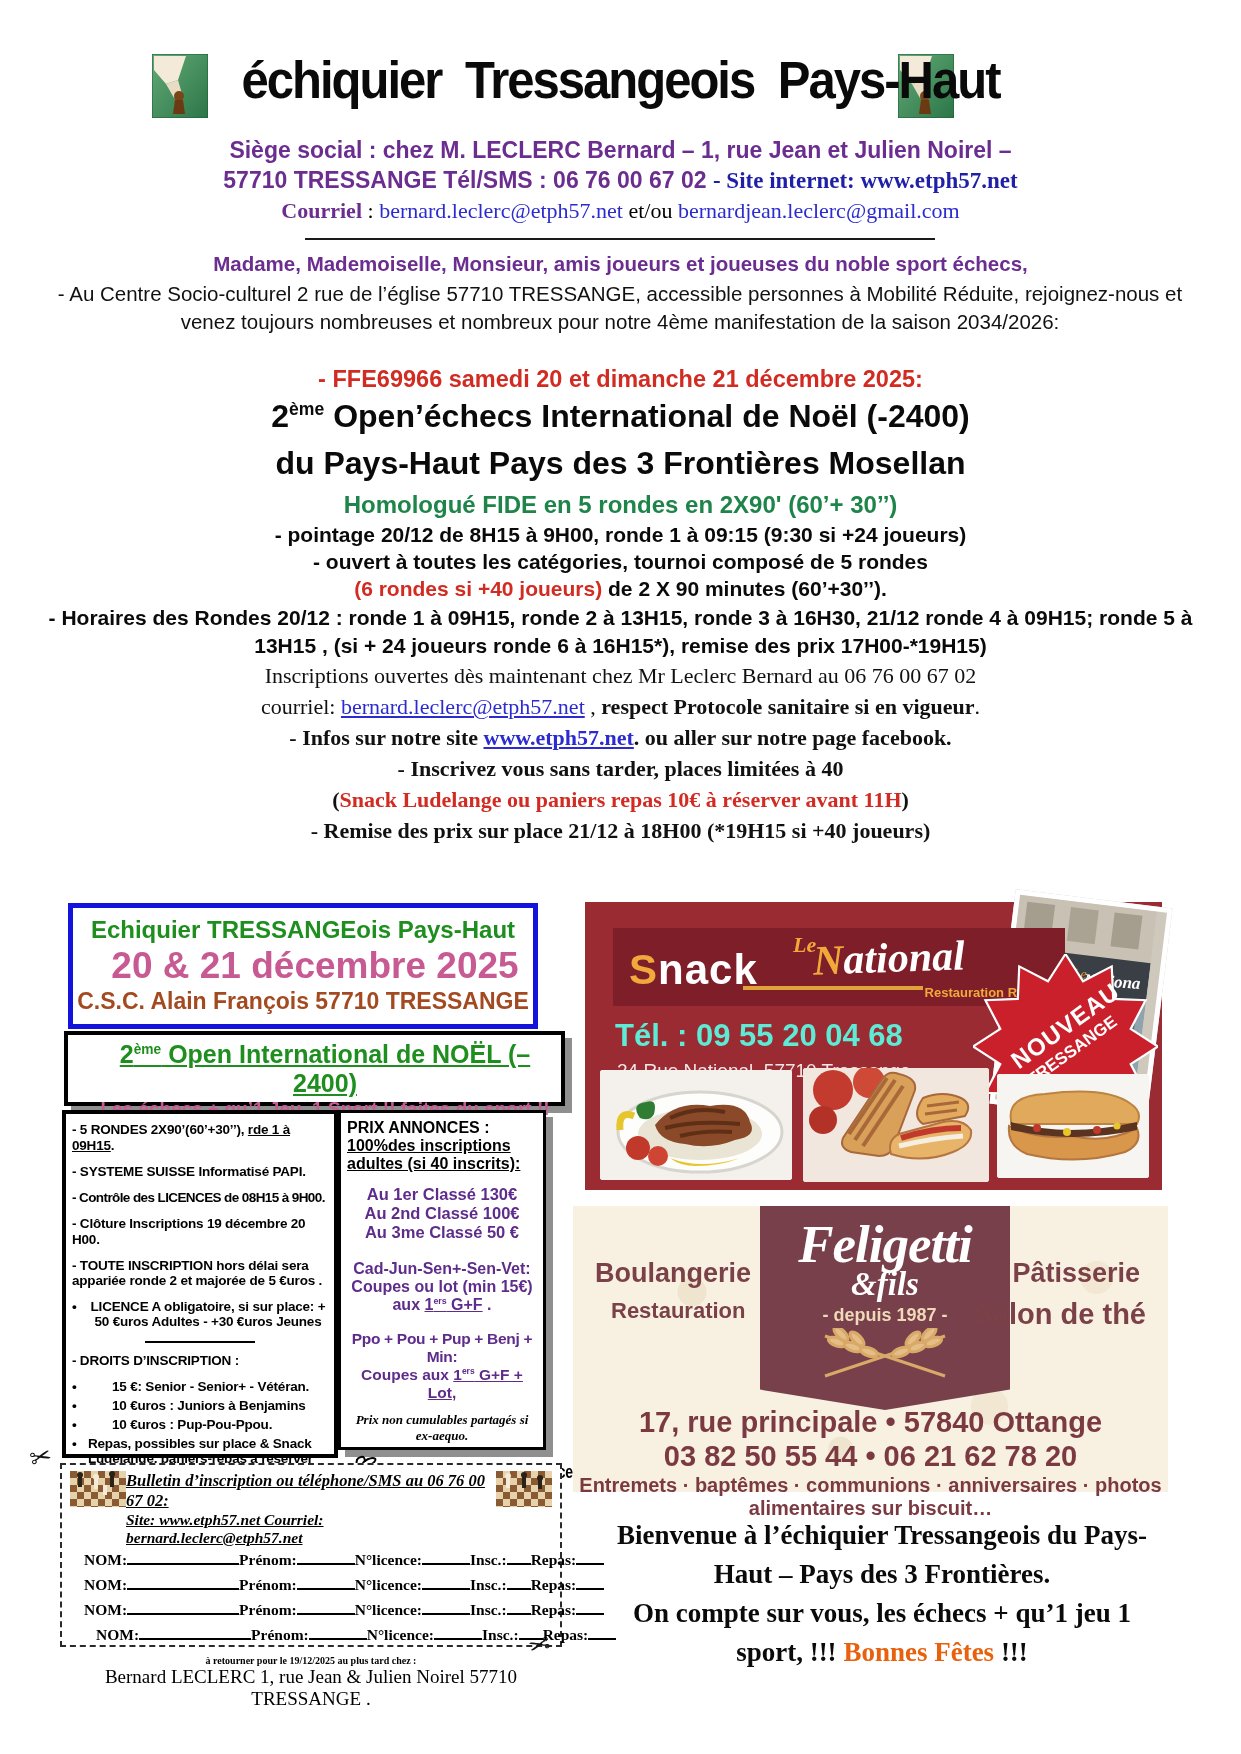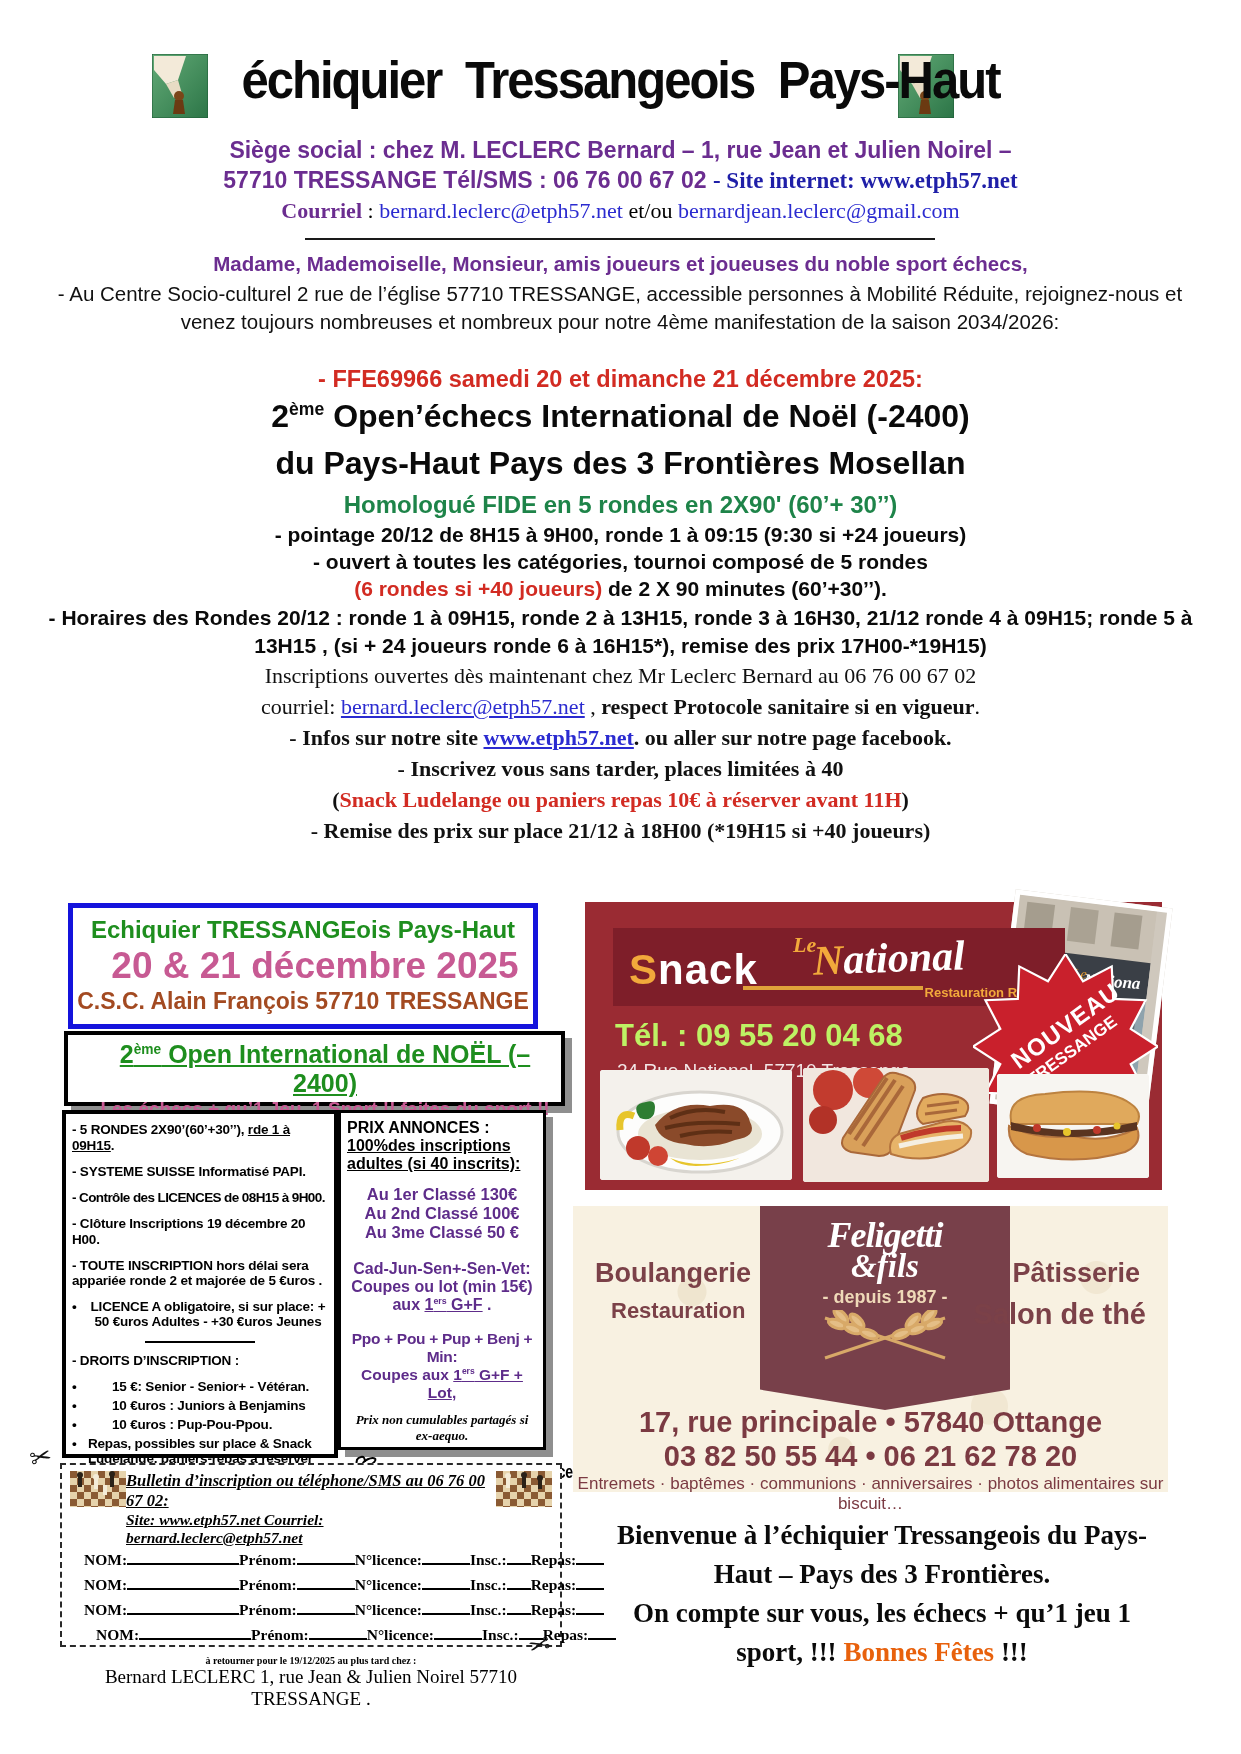--- a/index.html
+++ b/index.html
@@ -216,21 +216,21 @@
       <span class="abs" style="right:14px;bottom:6px;font-size:13px;font-weight:bold;color:#F2A93B;">Restauration Rapide</span>
     </div>
 
     <div class="star" style="left:388px;top:52px;width:185px;height:185px;">
       <svg width="185" height="185" viewBox="0 0 170 170">
         <polygon points="170,85 144.9,101.1 158.6,127.5 128.8,128.8 127.5,158.6 101.1,144.9 85,170 68.9,144.9 42.5,158.6 41.2,128.8 11.4,127.5 25.1,101.1 0,85 25.1,68.9 11.4,42.5 41.2,41.2 42.5,11.4 68.9,25.1 85,0 101.1,25.1 127.5,11.4 128.8,41.2 158.6,42.5 144.9,68.9" fill="#C9202C" stroke="#fff" stroke-width="2"></polygon>
       </svg>
       <div class="starlabel" style="top:58px;font-size:24px;letter-spacing:1px;">NOUVEAU</div>
       <div class="starlabel" style="top:92px;font-size:17px;">À TRESSANGE</div>
     </div>
-    <div class="abs" style="left:30px;top:116px;font-size:31px;font-weight:bold;color:#bef264;">Tél. : 09 55 20 04 68</div>
+    <div class="abs" style="left:30px;top:116px;font-size:31px;font-weight:bold;color:#5eead4;">Tél. : 09 55 20 04 68</div>
     <div class="abs" style="left:32px;top:158px;font-size:19px;color:#f2e6e6;">24 Rue National, 57710 Tressange</div>
 
     <div class="foodph" style="left:15px;top:168px;width:192px;height:110px;">
       <svg width="192" height="110" viewBox="0 0 192 110">
         <rect width="192" height="110" fill="#f4f1ec"></rect>
         <ellipse cx="100" cy="62" rx="82" ry="40" fill="#fdfdfc" stroke="#d8d5cf" stroke-width="3"></ellipse>
         <ellipse cx="100" cy="64" rx="62" ry="26" fill="#e9e4d4"></ellipse>
         <path d="M55 55 Q75 30 110 36 Q145 30 150 52 Q158 66 135 70 Q110 80 85 74 Q60 72 55 55Z" fill="#8a4a2a"></path>
         <path d="M70 48 Q95 36 125 42 M65 58 Q95 50 140 54 M80 66 Q105 60 132 62" stroke="#5e2f15" stroke-width="4" fill="none"></path>
         <circle cx="38" cy="78" r="12" fill="#c0392b"></circle>
@@ -264,21 +264,21 @@
         <circle cx="40" cy="54" r="4" fill="#c0392b"></circle>
           <circle cx="70" cy="58" r="4" fill="#e7c52c"></circle>
           <circle cx="100" cy="56" r="4" fill="#c0392b"></circle>
           <circle cx="120" cy="52" r="3.5" fill="#e7c52c"></circle>
       </svg>
     </div>
   </div>
 
   <div class="abs feliad" style="left:573px;top:1206px;width:595px;height:286px;">
     <div class="felipanel" style="left:187px;top:0;width:250px;height:204px;">
-      <div class="serif" style="font-size:36px;font-weight:bold;font-style:italic;margin-top:8px;letter-spacing:-1px;">Feligetti</div>
+      <div class="serif" style="font-size:53px;font-weight:bold;font-style:italic;margin-top:8px;letter-spacing:-1px;">Feligetti</div>
       <div class="serif" style="font-size:33px;font-weight:bold;font-style:italic;margin-top:-8px;">&amp;fils</div>
       <div style="font-size:18px;font-weight:bold;color:#EFD9B8;margin-top:2px;">- depuis 1987 -</div>
       <div style="margin-top:2px;">
         <svg width="180" height="52" viewBox="0 0 180 52">
           <g stroke="#D8A968" stroke-width="3" fill="#E4BE86">
             <line x1="30" y1="8" x2="150" y2="48"></line>
             <line x1="150" y1="8" x2="30" y2="48"></line>
             <g>
               <ellipse cx="42" cy="14" rx="9" ry="4" transform="rotate(18 42 14)"></ellipse>
                 <ellipse cx="58" cy="19" rx="9" ry="4" transform="rotate(18 58 19)"></ellipse>
@@ -296,21 +296,21 @@
           </g>
         </svg>
       </div>
     </div>
     <div class="feli-label abs" style="left:22px;top:52px;font-size:27px;">Boulangerie</div>
     <div class="feli-label abs" style="left:38px;top:92px;font-size:22px;">Restauration</div>
     <div class="feli-label abs" style="right:28px;top:52px;font-size:27px;">Pâtisserie</div>
     <div class="feli-label abs" style="right:22px;top:92px;font-size:29px;">Salon de thé</div>
     <div class="abs" style="left:0;top:200px;width:595px;text-align:center;font-size:29px;font-weight:bold;color:#7B3A42;">17, rue principale  •  57840 Ottange</div>
     <div class="abs" style="left:0;top:234px;width:595px;text-align:center;font-size:29px;font-weight:bold;color:#7B3A42;">03 82 50 55 44  •  06 21 62 78 20</div>
-    <div class="abs" style="left:0;top:268px;width:595px;text-align:center;font-size:17px;font-weight:normal;color:#7B3A42;">Entremets · baptêmes · communions · anniversaires · photos alimentaires sur biscuit…</div>
+    <div class="abs" style="left:0;top:268px;width:595px;text-align:center;font-size:20px;font-weight:bold;color:#7B3A42;">Entremets · baptêmes · communions · anniversaires · photos alimentaires sur biscuit…</div>
   </div>
 
   <span class="abs scissors" style="left:30px;top:1442px;transform:rotate(-15deg);">✂</span>
   <div class="abs formbox" style="left:60px;top:1463px;width:482px;height:168px;padding:6px 8px;">
     <div style="display:flex;align-items:flex-start;">
       <span>
         <svg width="56" height="36" viewBox="0 0 56 36">
           <defs>
               <pattern id="cb" width="14" height="14" patternUnits="userSpaceOnUse">
             <rect width="14" height="14" fill="#e6d3ac"></rect>

